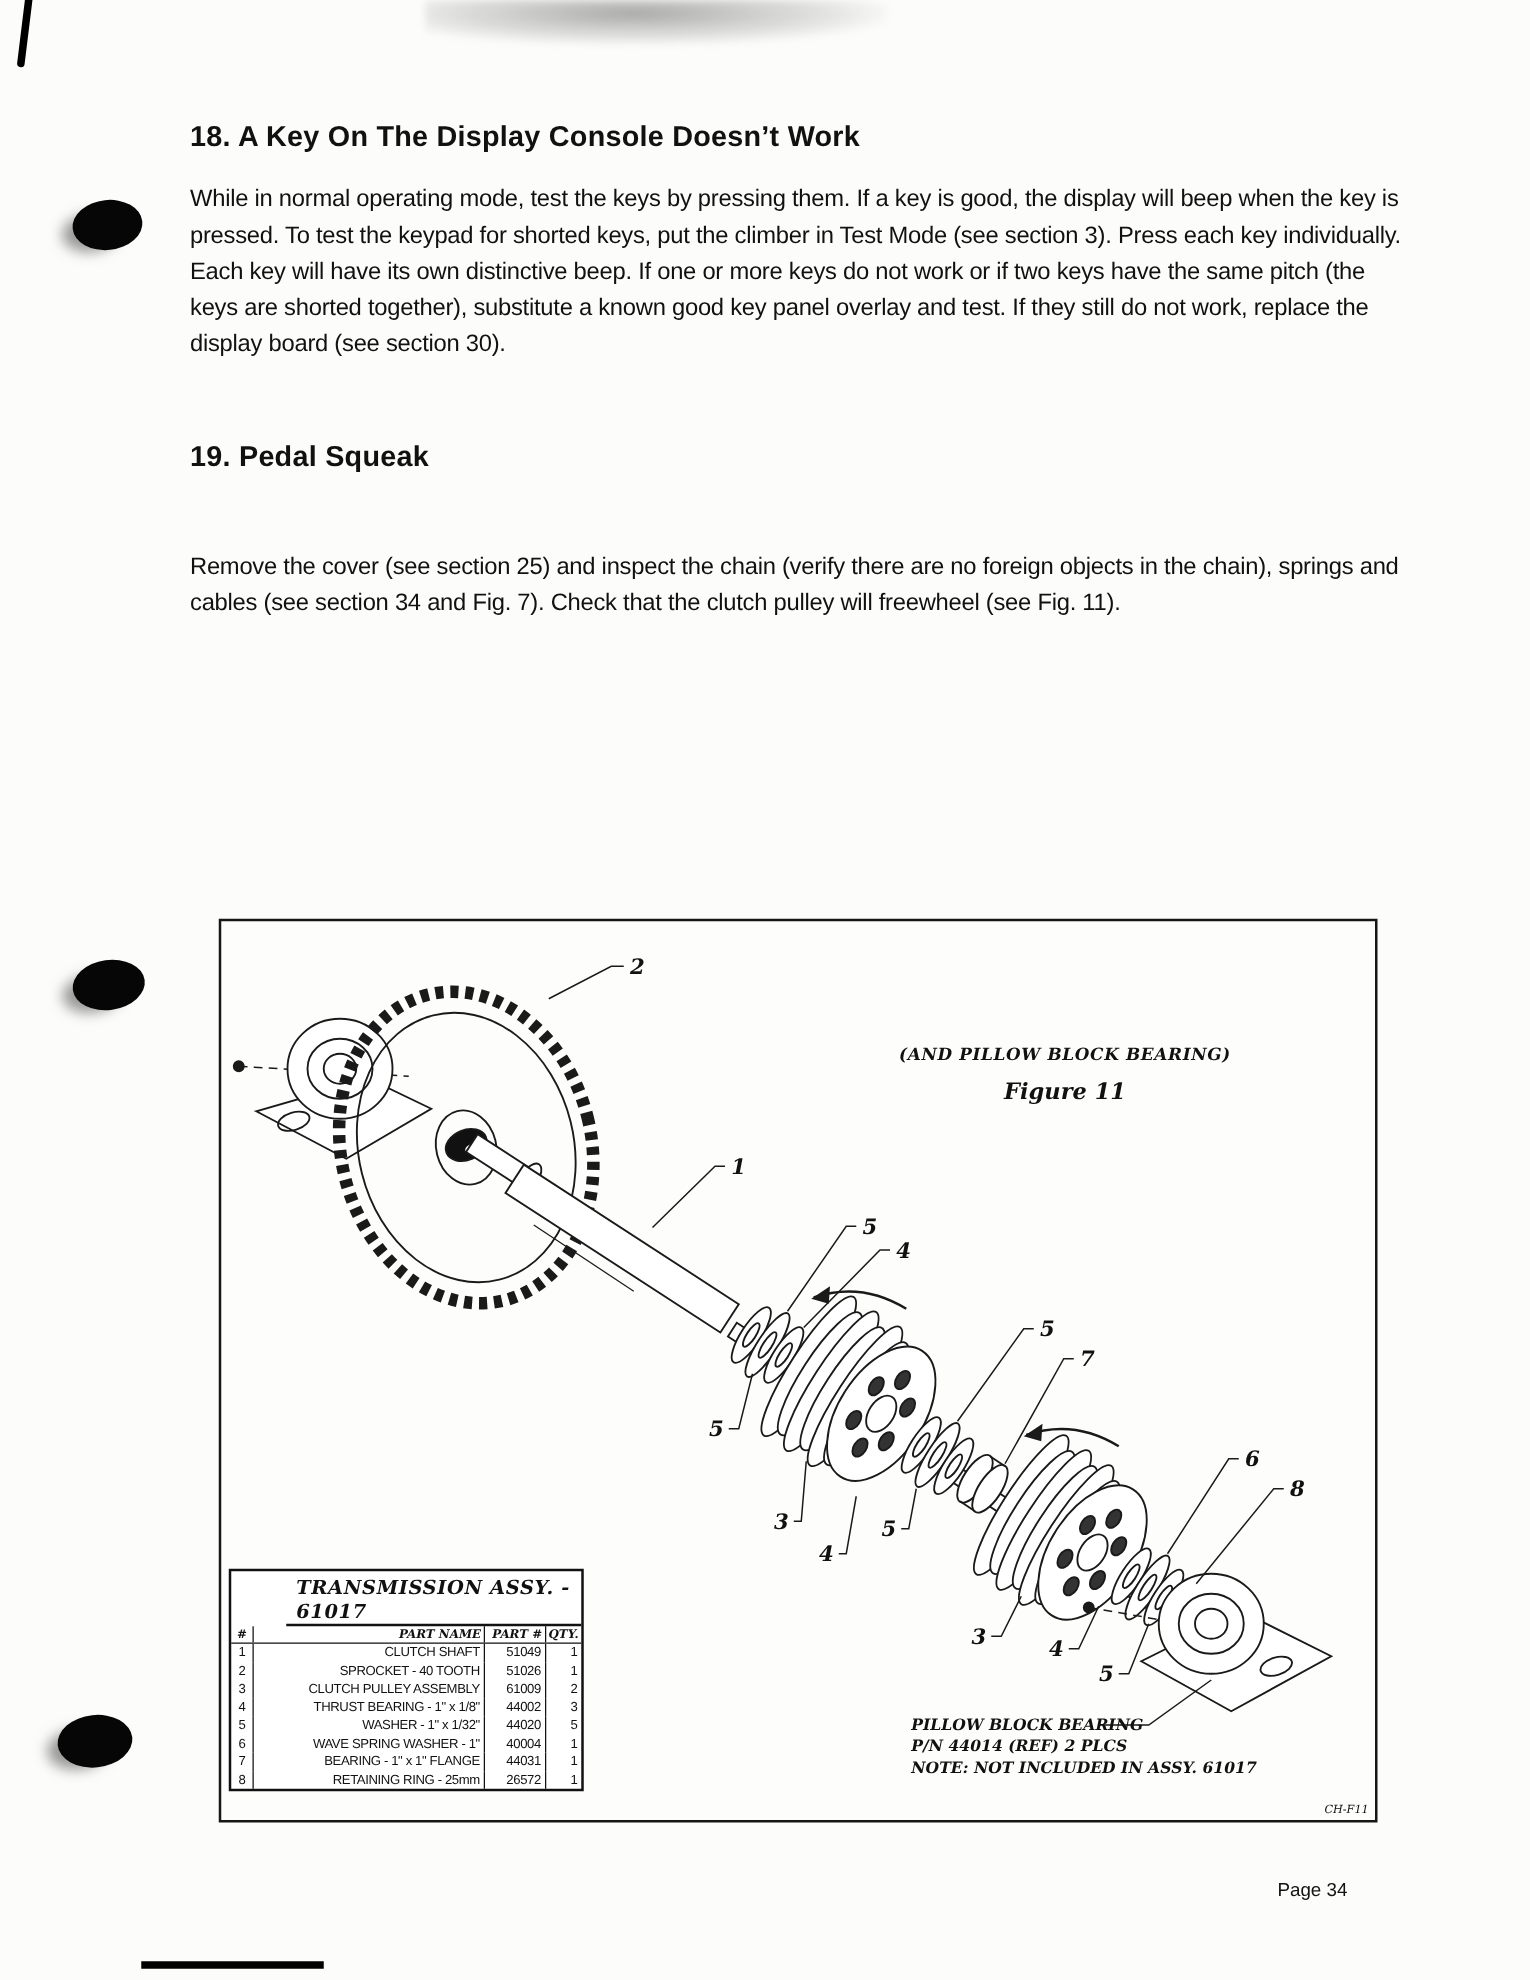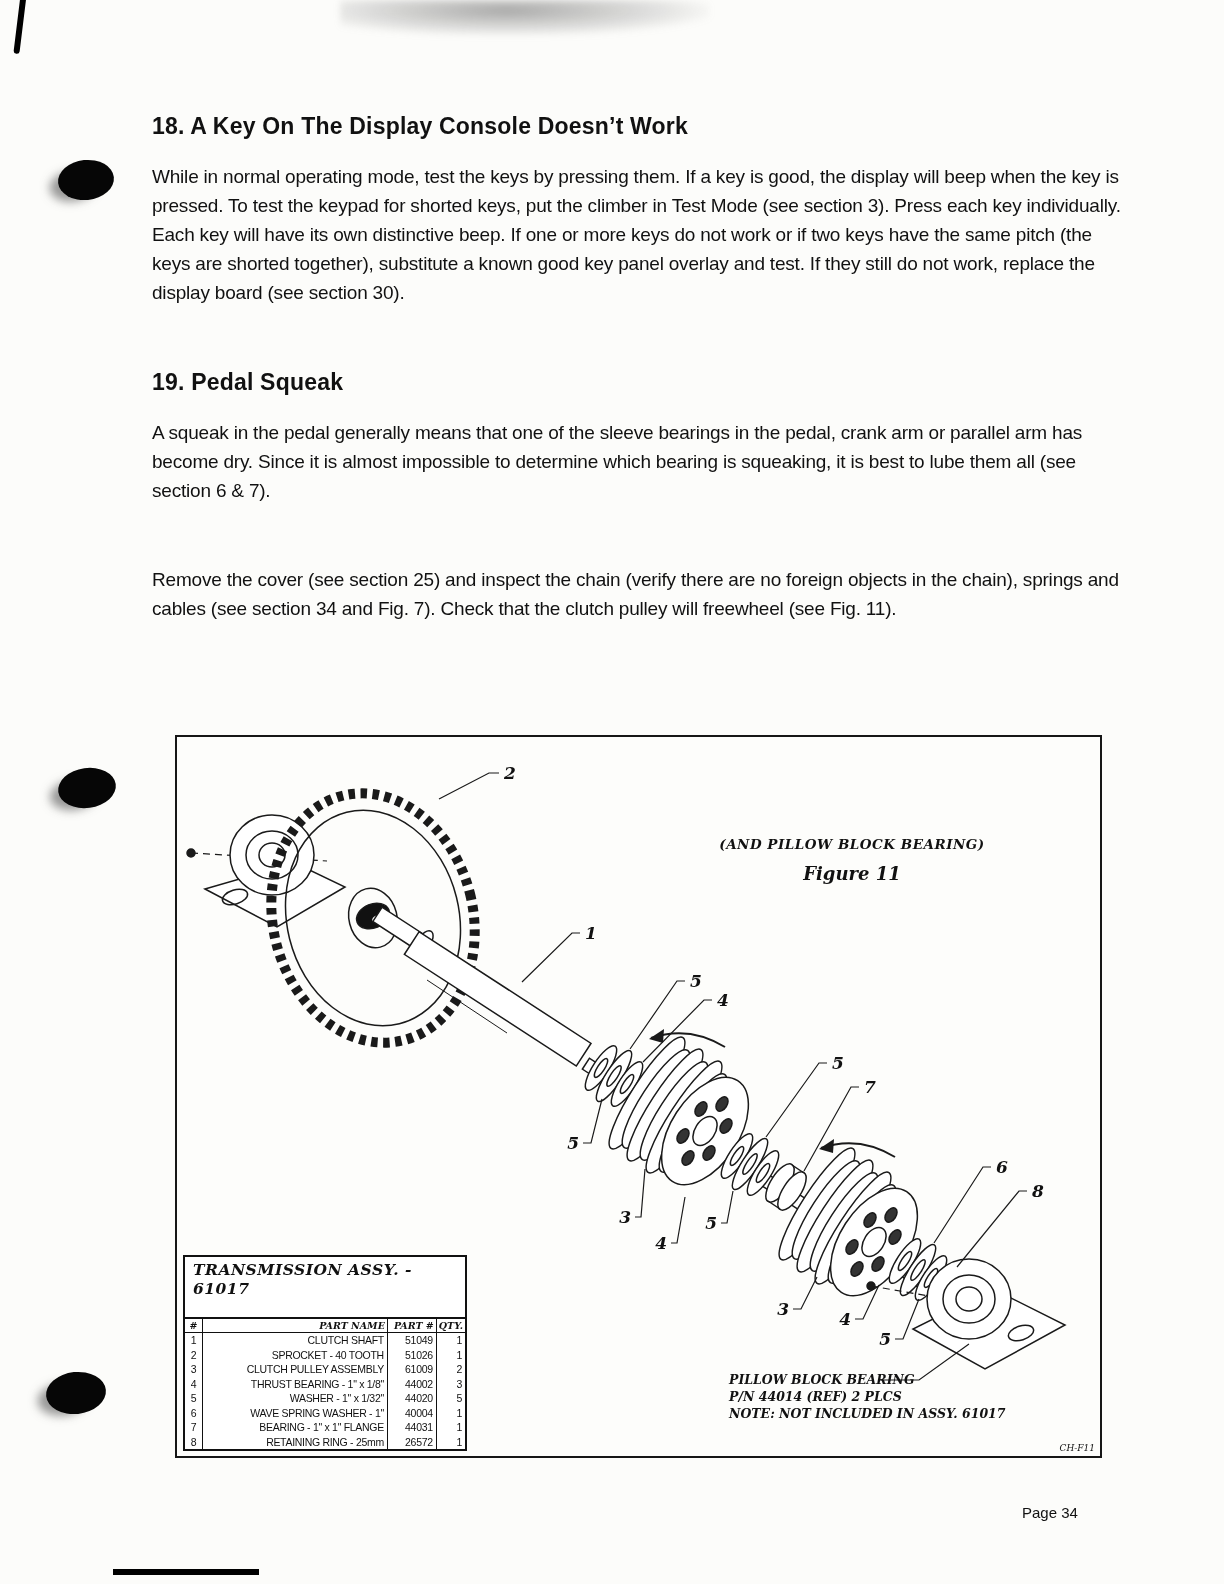--- a/index.html
+++ b/index.html
@@ -17,21 +17,21 @@
             background:radial-gradient(ellipse at 45% 30%, rgba(90,90,90,.5), rgba(120,120,120,.18) 55%, transparent 75%);
             filter:blur(3px); }
   .punch { position:absolute; background:#060606; border-radius:50%;
            box-shadow:-14px 5px 10px -5px rgba(70,70,70,.55); }
   .punch1 { left:58px; top:160px; width:56px; height:40px; transform:rotate(-6deg); }
   .punch2 { left:58px; top:768px; width:58px; height:40px; transform:rotate(-8deg); }
   .punch3 { left:46px; top:1372px; width:60px; height:42px; transform:rotate(-6deg); }
   .bottom-mark { position:absolute; left:113px; top:1569px; width:146px; height:6px; background:#000; }
 
   
-  .content { position:absolute; left:152px; top:113px; width:975px; }
+  .content { position:absolute; left:152px; top:96px; width:975px; }
   .section-heading { font-size:23px; font-weight:700; letter-spacing:.2px; }
   .section-body { margin-top:22px; font-size:19px; line-height:29px; letter-spacing:-.2px; }
   .s19 { margin-top:62px; }
   .s20 { margin-top:60px; }
 
   
   .figure-box { position:absolute; left:175px; top:735px; width:927px; height:723px;
                 border:2px solid #161616; background:#fdfdfb; }
   .figure-box svg { position:absolute; inset:0; width:923px; height:719px; }
 
@@ -43,22 +43,22 @@
 
   .fig-note { position:absolute; left:552px; top:634px;
               font-family:"DejaVu Serif", serif; font-style:italic; font-weight:700;
               font-size:12.5px; line-height:17px; }
   .fig-code { position:absolute; right:5px; bottom:3px; font-size:9px; font-style:italic;
               font-family:"DejaVu Serif", serif; }
 
   .parts-table { position:absolute; left:6px; top:518px; width:284px;
                  border:2px solid #111; background:#fff; }
   .pt-title { font-family:"DejaVu Serif", serif; font-style:italic; font-weight:700;
-              font-size:15.5px; letter-spacing:.5px; padding:3px 8px 19px;
-              border-bottom:2px solid #111; }
+              font-size:15.5px; letter-spacing:.5px; padding:3px 8px 1px;
+              border-bottom:2px solid #111;margin-left:44px; }
   .parts-table table { width:100%; border-collapse:collapse; font-size:10.5px; }
   .parts-table th { font-family:"DejaVu Serif", serif; font-style:italic; font-weight:700;
                     font-size:9.5px; border-bottom:1.5px solid #111; padding:1px 2px; }
   .parts-table td { padding:0 3px; line-height:14.5px; white-space:nowrap; letter-spacing:-.3px; }
   .parts-table th + th, .parts-table td + td { border-left:1.5px solid #111;text-align:right; }
   .c-num, .c-part, .c-qty { text-align:center; }
   .c-name { text-align:left; }
 
   .page-num { position:absolute; left:1022px; top:1504px; font-size:15px; }
 </style>
@@ -74,21 +74,20 @@
   <div class="punch punch3"></div>
   <div class="bottom-mark"></div>
 
   <div class="content">
     <div>
       <div class="section-heading">18. A Key On The Display Console Doesn’t Work</div>
       <div class="section-body">While in normal operating mode, test the keys by pressing them.  If a key is good, the display will beep when the key is pressed. To test the keypad for shorted keys, put the climber in Test Mode (see section 3). Press each key individually. Each key will have its own distinctive beep. If one or more keys do not work or if two keys have the same pitch (the keys are shorted together), substitute a known good key panel overlay and test.  If they still do not work, replace the display board (see section 30).</div>
     </div>
     <div class="s19">
       <div class="section-heading">19. Pedal Squeak</div>
-      <div class="section-body">A squeak in the pedal generally means that one of the sleeve bearings in the pedal, crank arm or parallel arm has become dry. Since it is almost impossible to determine which bearing is squeaking, it is best to lube them all (see section 6 &amp; 7).</div>
     </div>
     <div class="s20">
       <div class="section-body">Remove the cover (see section 25) and inspect the chain (verify there are no foreign objects in the chain), springs and cables (see section 34 and Fig. 7). Check that the clutch pulley will freewheel (see Fig. 11).</div>
     </div>
   </div>
 
   <div class="figure-box">
 
     <svg viewBox="0 0 923 719">
       <g stroke="#1a1a1a" fill="none" stroke-width="1.5">

